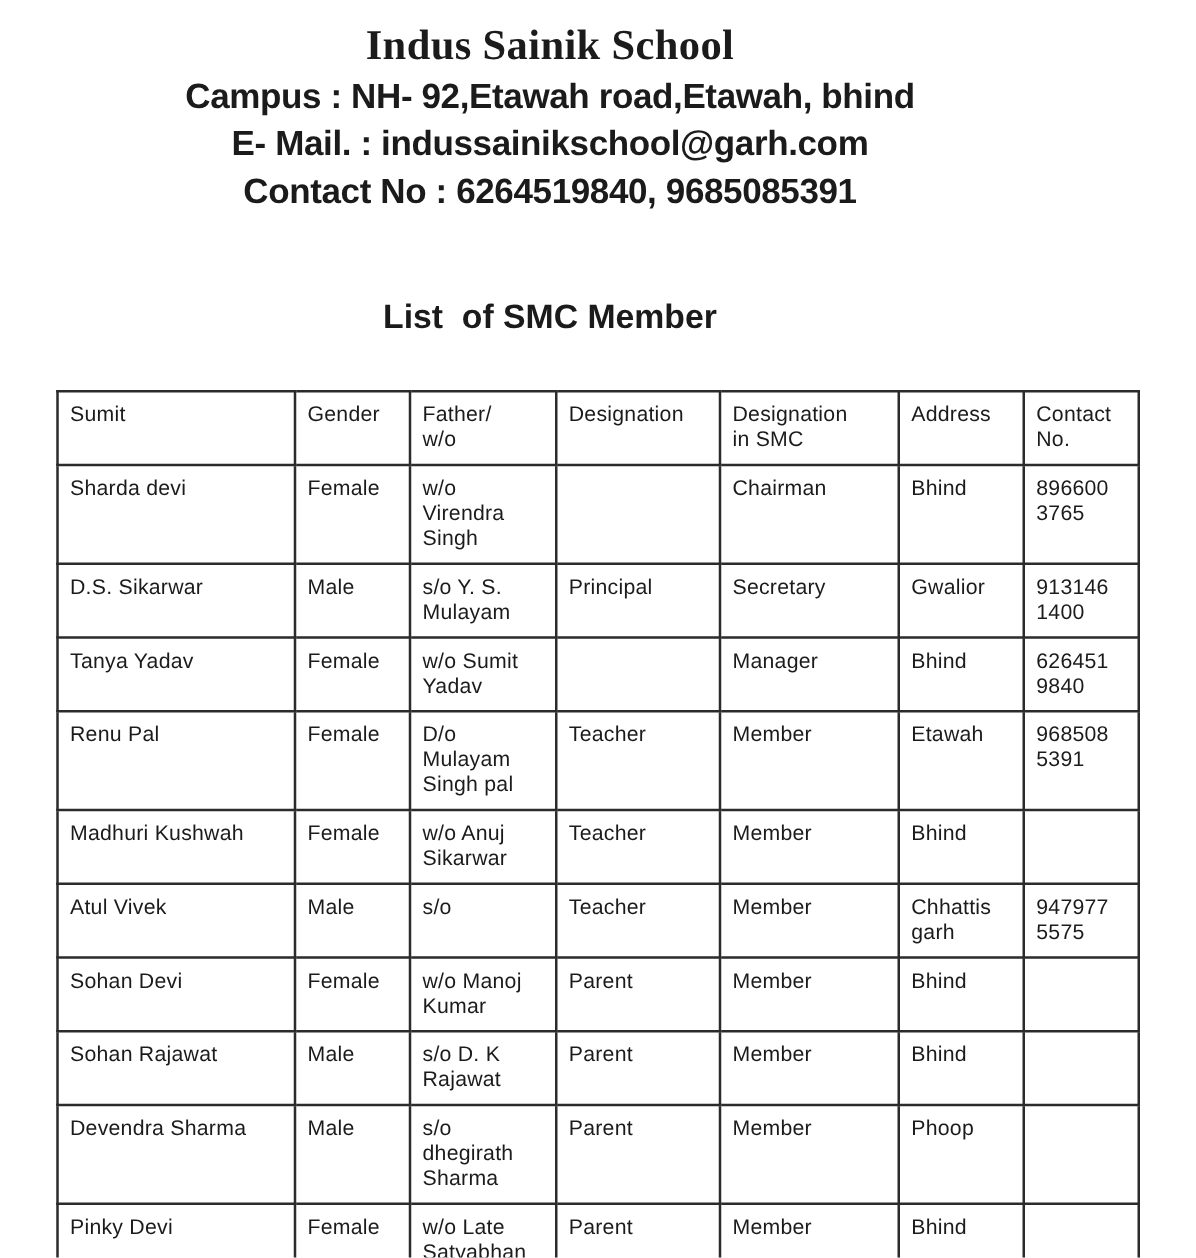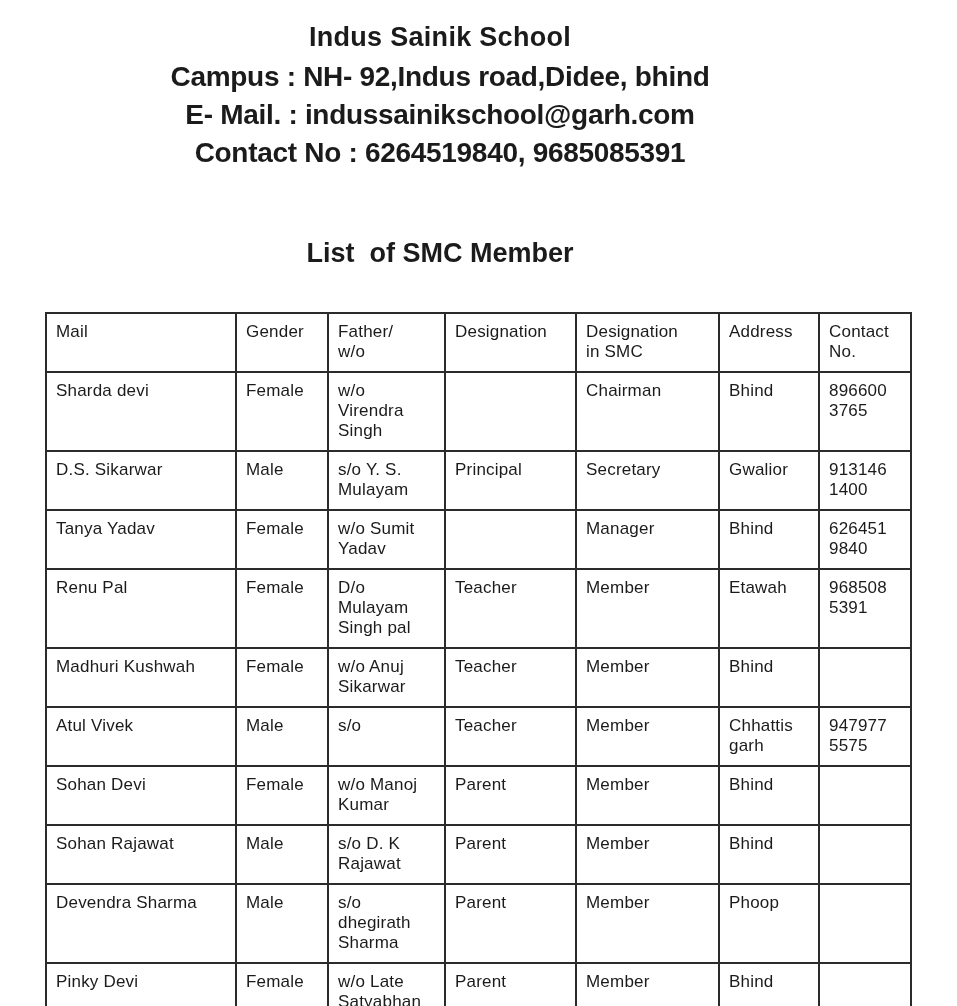--- a/index.html
+++ b/index.html
@@ -14,23 +14,24 @@
     color: #1b1b1b;
     overflow: hidden;
   }
   .letterhead {
     width: 880px;
     padding-top: 16px;
     text-align: center;
     font-weight: bold;
   }
   .school-name {
-    font-size: 27px;
+    font-size: 34px;
     line-height: 42px;
     letter-spacing: 0.3px;
+    font-family: Liberation Serif, serif;
   }
   .lh-line {
     font-size: 28px;
     line-height: 38px;
     letter-spacing: -0.3px;
     white-space: pre;
   }
   .list-title {
     width: 880px;
     text-align: center;
@@ -67,40 +68,40 @@
   col.c-address { width: 100px; }
   col.c-contact { width: 92px;  }
 </style>
 </head>
 <body>
 
 <div class="page">
 
   <div class="letterhead">
     <div class="school-name">Indus Sainik School</div>
-    <div class="lh-line">Campus : NH- 92,Indus road,Didee, bhind</div>
+    <div class="lh-line">Campus : NH- 92,Etawah road,Etawah, bhind</div>
     <div class="lh-line">E- Mail. : indussainikschool@garh.com</div>
     <div class="lh-line">Contact No : 6264519840, 9685085391</div>
   </div>
 
   <div class="list-title">List  of SMC Member</div>
 
   <table class="smc-table">
     <colgroup>
       <col class="c-name">
         <col class="c-gender">
         <col class="c-father">
       <col class="c-desig">
         <col class="c-smc">
         <col class="c-address">
         <col class="c-contact">
     </colgroup>
     <thead>
       <tr>
-          <th>Mail</th>
+          <th>Sumit</th>
           <th>Gender</th>
           <th>Father/
 w/o</th>
           <th>Designation</th>
           <th>Designation
 in SMC</th>
           <th>Address</th>
           <th>Contact
 No.</th>
         </tr>

